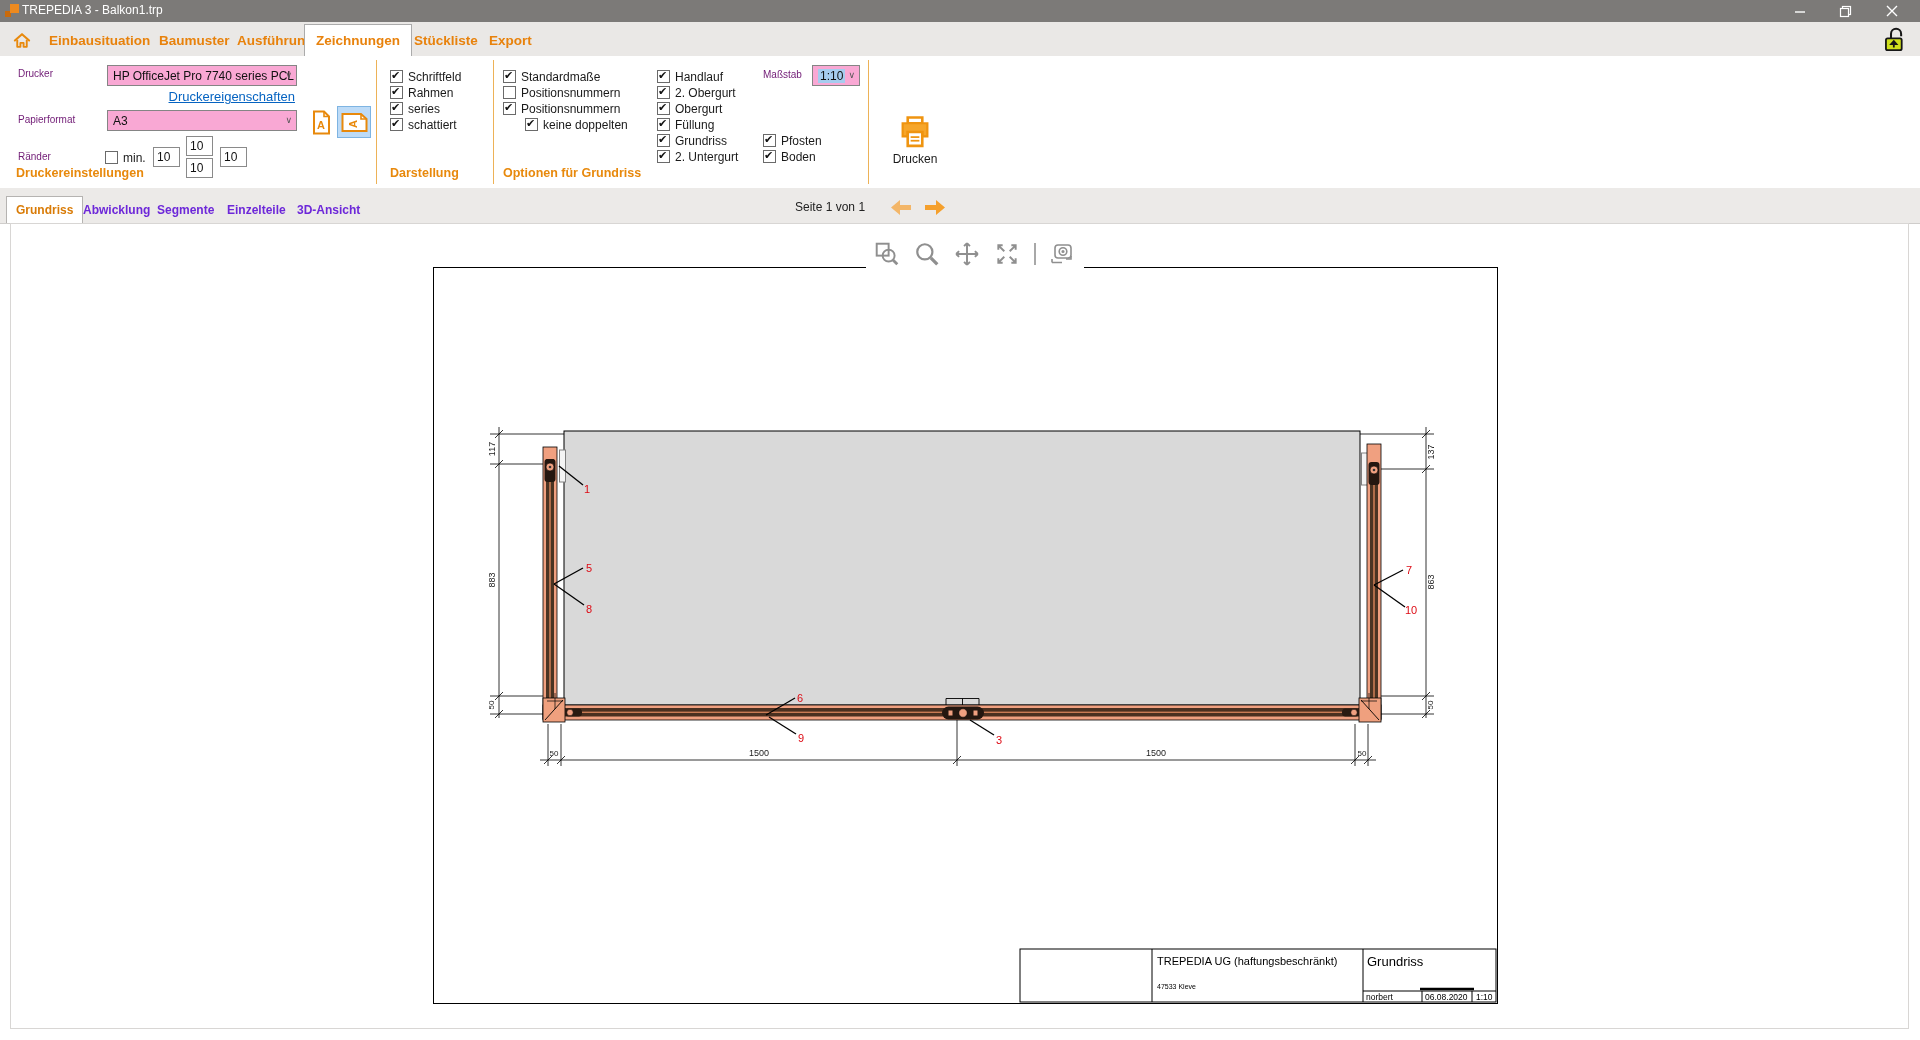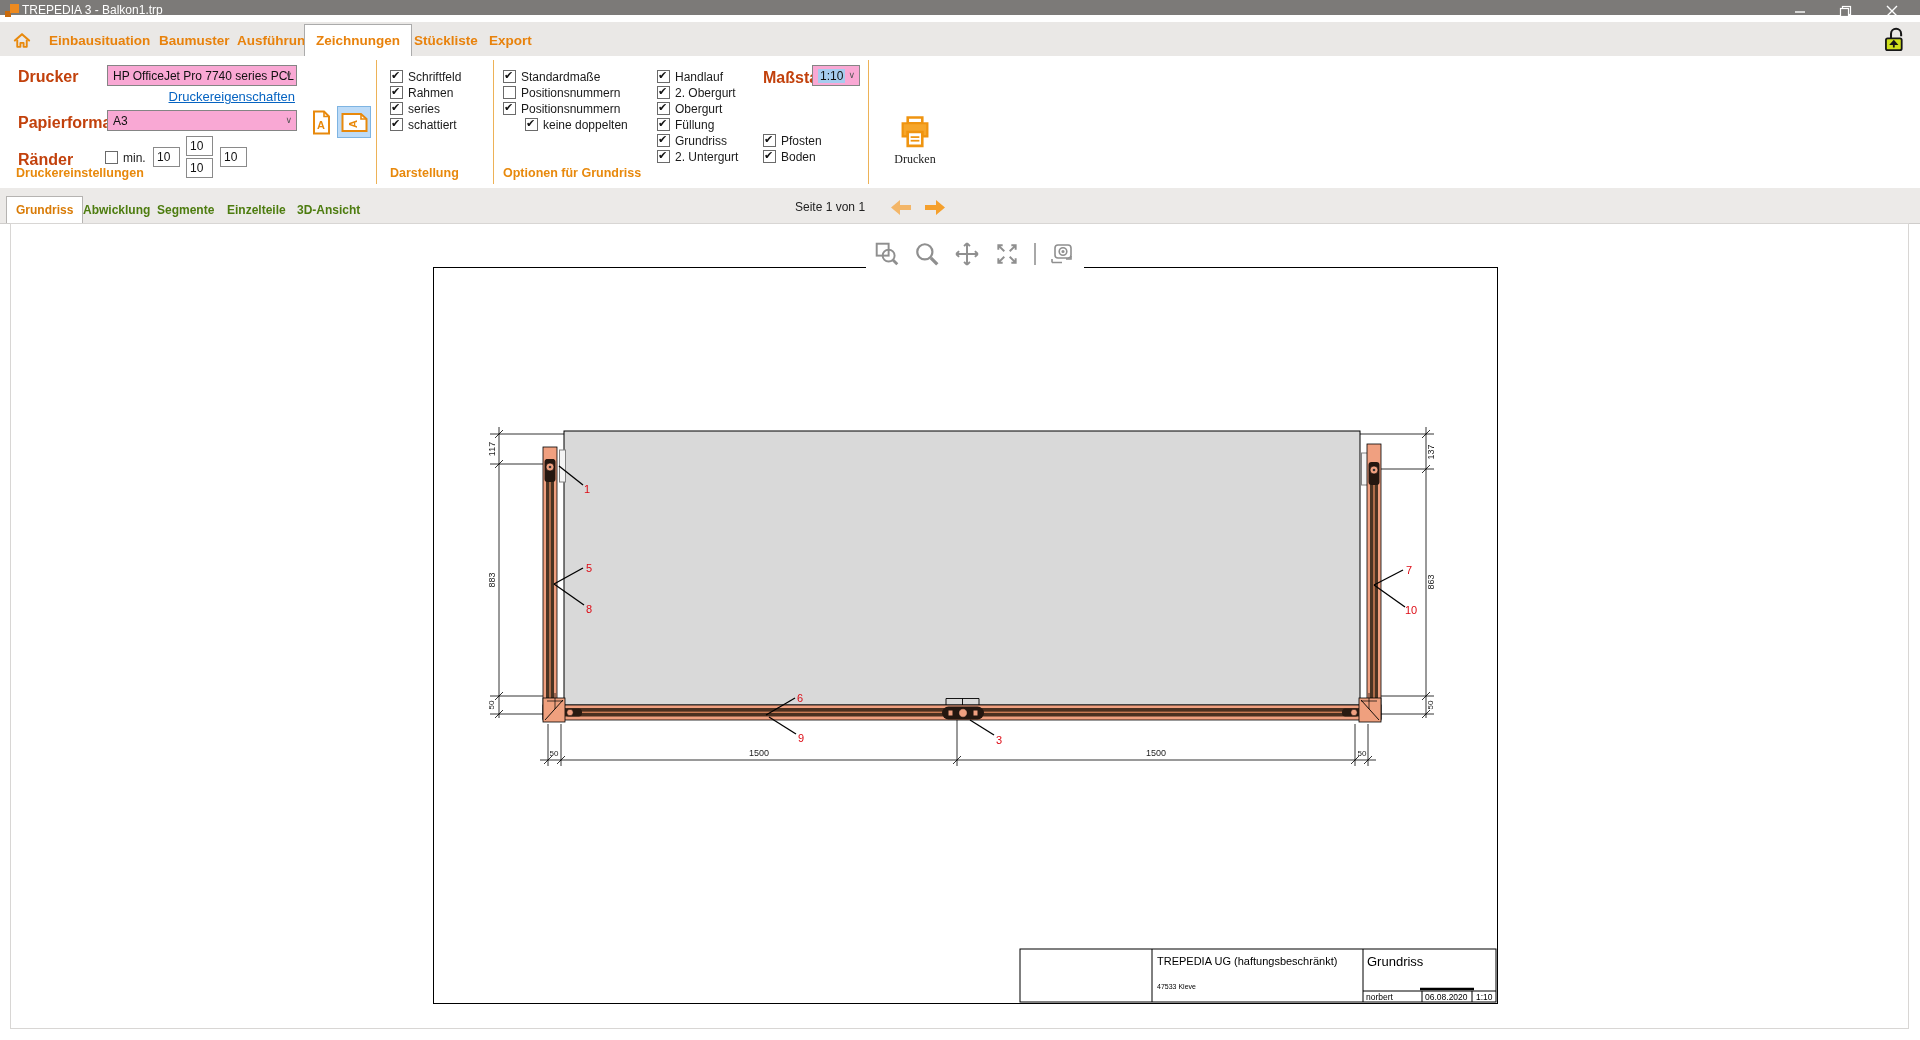--- a/index.html
+++ b/index.html
@@ -1,55 +1,55 @@
 <!DOCTYPE html>
 <html><head>
 <meta charset="utf-8">
 <style>
   html,body{margin:0;padding:0;background:#e9e7e5;width:1920px;height:1040px;overflow:hidden;
     font-family:"Liberation Sans",sans-serif;-webkit-font-smoothing:antialiased;}
   #app{position:relative;width:1920px;height:1040px;background:#fff;}
   .abs{position:absolute;}
 
   
-  #titlebar{position:absolute;left:0;top:0;width:1920px;height:15px;background:#7c7a78;color:#fff;}
+  #titlebar{position:absolute;left:0;top:0;width:1920px;height:22px;background:#7c7a78;color:#fff;}
   #titlebar .ttext{position:absolute;left:22px;top:3px;font-size:12px;color:#fff;}
   .winbtn{position:absolute;top:0;width:40px;height:22px;display:flex;align-items:center;justify-content:center;}
 
   
   #ribbonrow{position:absolute;left:0;top:22px;width:1920px;height:34px;background:#eae8e6;}
   .rtab{position:absolute;top:2px;height:32px;display:flex;align-items:center;padding:0 11px;
         font-size:13.5px;font-weight:bold;color:#e8820c;box-sizing:border-box;justify-content:flex-end;}
   .rtab.active{background:#fff;border:1px solid #ababab;border-bottom:none;color:#e8820c;}
   #hometab{position:absolute;left:8px;top:4px;width:28px;height:28px;display:flex;align-items:center;justify-content:center;}
 
   
   #panel{position:absolute;left:0;top:56px;width:1920px;height:132px;background:#fff;border-bottom:1px solid #d5d3d1;}
-  .lbl{position:absolute;font-size:16px;color:#c2410c;white-space:nowrap;font-weight:bold;}
+  .lbl{position:absolute;font-size:10px;color:#701a75;white-space:nowrap;}
   .glabel{position:absolute;font-size:12.5px;font-weight:bold;color:#e8890c;white-space:nowrap;}
   .sep{position:absolute;top:4px;height:124px;width:1px;background:#edb257;}
   .sel{position:absolute;height:21px;border:1px solid #858585;background:#f9a8d4;font-size:12px;color:#111;
        display:flex;align-items:center;padding:0 18px 0 5px;box-sizing:border-box;white-space:nowrap;overflow:hidden;}
   .chev{position:absolute;right:4px;top:5px;font-size:9px;color:#555;line-height:1;}
   .num{position:absolute;width:27px;height:20px;border:1px solid #8a8a8a;background:#fff;font-size:12px;color:#111;
        padding:1px 3px;box-sizing:border-box;}
   .link{position:absolute;font-size:13px;color:#0563c1;text-decoration:underline;cursor:pointer;}
   .cb{position:absolute;display:flex;align-items:center;gap:5px;font-size:12px;color:#1a1a1a;height:15px;white-space:nowrap;}
   .cbx{width:13px;height:13px;background:#fff;border:1px solid #6a6a6a;box-sizing:border-box;position:relative;flex:none;}
   .cbx.checked::after{content:"\2714";position:absolute;left:0px;top:-2px;font-size:11px;color:#111;}
   .iconbtn{position:absolute;display:flex;align-items:center;justify-content:center;background:transparent;border:1px solid transparent;}
   .iconbtn.selected{background:#bddbf7;border:1px solid #7eb4e2;}
   #druckenbtn{position:absolute;left:876px;top:60px;width:78px;height:66px;display:flex;flex-direction:column;align-items:center;gap:4px;cursor:pointer;}
-  #druckenbtn span{font-size:12px;color:#1a1a1a;font-family:Liberation Serif, serif;}
+  #druckenbtn span{font-size:12px;color:#1a1a1a;}
   .scaleval{background:#a6ccee;padding:0 2px;}
 
   
   #subtabrow{position:absolute;left:0;top:188px;width:1920px;height:35px;background:#eceae8;border-bottom:1px solid #cfcdcb;}
   .stab{position:absolute;top:8px;height:27px;display:flex;align-items:center;padding:0 9px;
-        font-size:12px;font-weight:bold;color:#4d7c0f;box-sizing:border-box;}
+        font-size:12px;font-weight:bold;color:#6d28d9;box-sizing:border-box;}
   .stab.active{background:#fff;border:1px solid #b5b3b1;border-bottom:none;color:#d97b06;}
   #pager{position:absolute;left:795px;top:195px;height:24px;display:flex;align-items:center;gap:10px;}
   #pager .ptext{font-size:12px;color:#222;}
 
   
   #mainarea{position:absolute;left:10px;top:223px;width:1899px;height:806px;background:#fff;border:1px solid #d8d6d4;box-sizing:border-box;}
   #page{position:absolute;left:433px;top:267px;width:1063px;height:735px;border:1px solid #000;background:#fff;}
   #canvastools{position:absolute;left:866px;top:238px;height:32px;display:flex;align-items:center;gap:14px;background:#fff;padding:0 8px;}
   #canvastools .tool{width:26px;height:26px;display:flex;align-items:center;justify-content:center;cursor:pointer;}
   #canvastools .tsep{width:2px;height:22px;background:#a8a8a8;}

